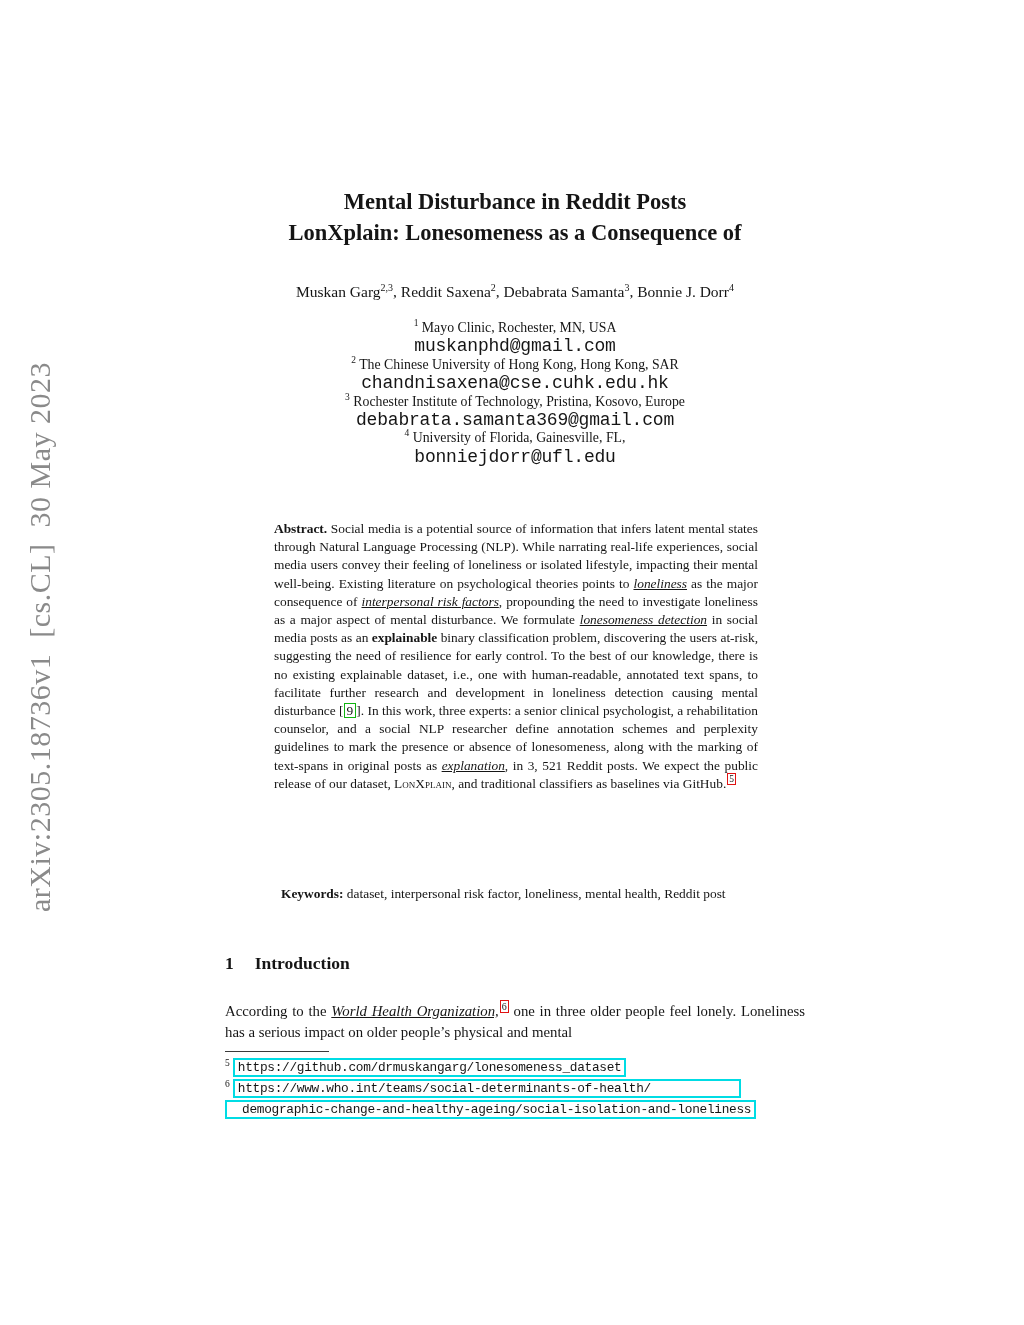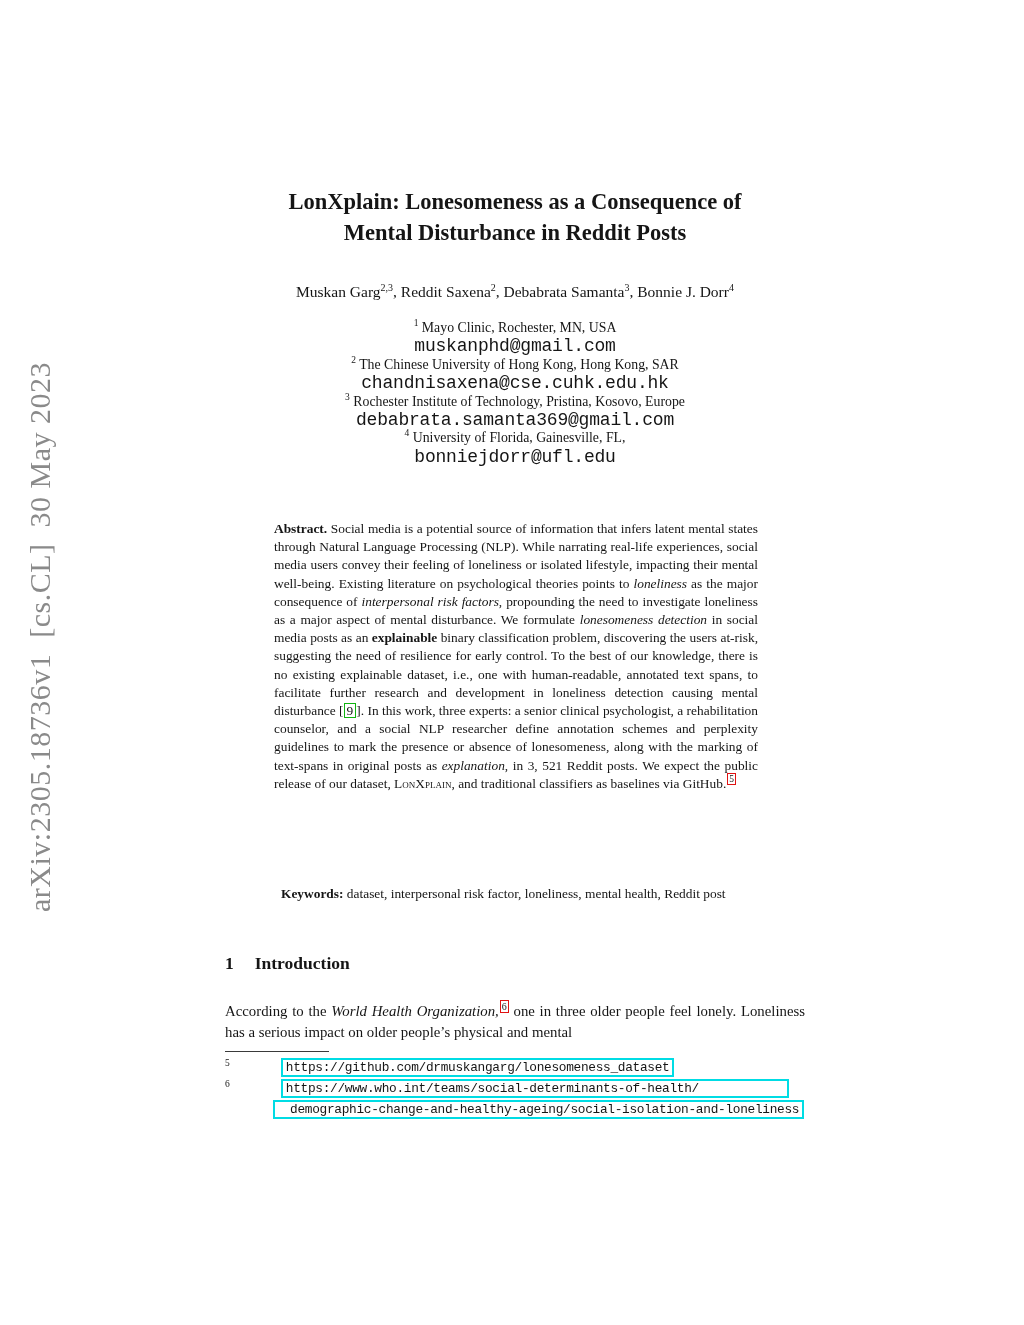--- a/index.html
+++ b/index.html
@@ -70,21 +70,21 @@
     position: absolute;
     top: 520px;
     left: 274px;
     width: 484px;
     font-size: 13.4px;
     line-height: 18.2px;
     text-align: justify;
   }
   .abstract .abs-label { font-weight: bold; }
 
-  .seg-i  { font-style: italic; }
+  .seg-i  { font-style: italic; text-decoration: underline; }
   .seg-b  { font-weight: bold; }
   .seg-sc { font-variant: small-caps; }
 
   .cite-box {
     display: inline-block;
     border: 1.5px solid var(--cite-box, #10b310);
     padding: 0 2px;
     line-height: 13px;
   }
   .fnref-box {
@@ -150,36 +150,35 @@
     font-family: "Liberation Serif", serif;
   }
   .fn-box {
     display: inline-block;
     font-family: "Liberation Mono", monospace;
     font-size: 12.8px;
     letter-spacing: -0.3px;
     border: 2px solid var(--link-box, #00dce4);
     padding: 0 3px;
     line-height: 15px;
-    margin-left: 48px;
   }
   .fn-box.stretch { padding-right: 88px; }
   .fn-line.fn-cont { margin-left: 0; }
   .fn-line.fn-cont .fn-box.indent { padding-left: 15px; text-align: right; }
 </style>
 </head>
 <body>
 
 <div class="page">
 
   <div class="watermark">arXiv:2305.18736v1  [cs.CL]  30 May 2023</div>
 
   <div class="title">
+    <div>Mental Disturbance in Reddit Posts</div>
     <div>LonXplain: Lonesomeness as a Consequence of</div>
-    <div>Mental Disturbance in Reddit Posts</div>
   </div>
 
   <div class="authors"><span>Muskan Garg</span><sup>2,3</sup>, <span>Reddit Saxena</span><sup>2</sup>, <span>Debabrata Samanta</span><sup>3</sup>, <span>Bonnie J. Dorr</span><sup>4</sup></div>
 
   <div class="affils">
       <div class="aff-line"><sup>1</sup> Mayo Clinic, Rochester, MN, USA</div>
       <div class="aff-email">muskanphd@gmail.com</div>
       <div class="aff-line"><sup>2</sup> The Chinese University of Hong Kong, Hong Kong, SAR</div>
       <div class="aff-email">chandnisaxena@cse.cuhk.edu.hk</div>
       <div class="aff-line"><sup>3</sup> Rochester Institute of Technology, Pristina, Kosovo, Europe</div>

